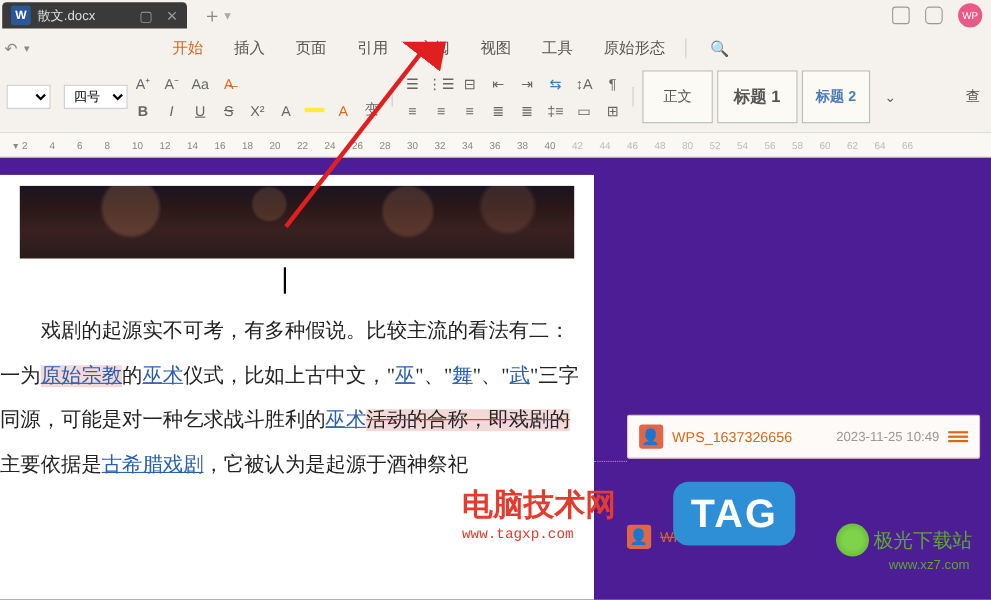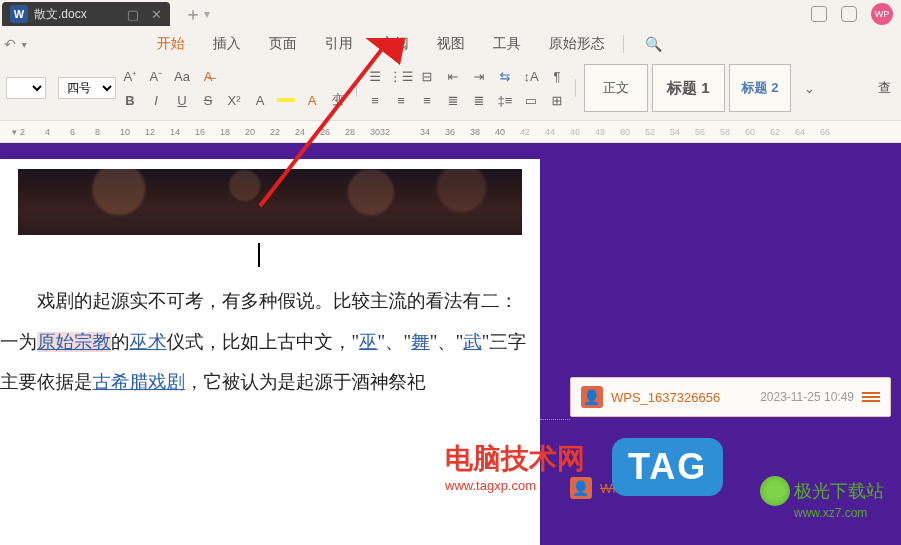--- a/index.html
+++ b/index.html
@@ -63,28 +63,28 @@
 .comment-menu { width: 18px; height: 14px; display: flex; flex-direction: column; gap: 2px; justify-content: center; }
 .comment-menu span { height: 2px; background: #d4691e; }
 .comment-row2 { display: flex; align-items: center; gap: 8px; font-size: 13px; margin-top: 60px; }
 .comment-row2 .txt { color: #d4691e; text-decoration: line-through; }
 
 
 .arrow { position: absolute; left: 156px; top: 38px; width: 250px; height: 180px; pointer-events: none; }
 
 
 .wm { position: absolute; z-index: 50; pointer-events: none; }
-.wm1 { left: 445px; top: 440px; }
+.wm1 { left: 420px; top: 440px; font-family: Liberation Mono, monospace; }
 .wm1 .t { font-size: 28px; font-weight: bold; color: #e63a2e; }
 .wm1 .u { font-size: 13px; color: #e63a2e; }
 .wm-tag { left: 612px; top: 438px; background: #2e8fd6; color: #fff; border-radius: 14px; padding: 8px 16px; font-size: 36px; font-weight: bold; letter-spacing: 2px; }
 .wm2 { left: 760px; top: 476px; text-align: left; }
 .wm2 .cir { width: 30px; height: 30px; border-radius: 50%; background: radial-gradient(circle,#7fd34a 40%,#5aa82f 100%); display:inline-block; vertical-align:middle; margin-right:4px;}
 .wm2 .t { font-size: 18px; color: #5aa82f; font-weight: 500; vertical-align:middle;}
-.wm2 .u { font-size: 12px; color: #5aa82f; display:block; margin-left:34px;}
+.wm2 .u { font-size: 12px; color: #5aa82f; display:block; margin-left:48px;}
 
 
 .revline { position: absolute; border-top: 1px dotted #c88; height: 0; }
 </style>
 </head>
 <body>
 
 <div class="titlebar">
   <div class="tab">
     <span class="doc-icon">W</span>
@@ -185,21 +185,21 @@
   <span class="tick" style="left:145px">12</span>
   <span class="tick" style="left:170px">14</span>
   <span class="tick" style="left:195px">16</span>
   <span class="tick" style="left:220px">18</span>
   <span class="tick" style="left:245px">20</span>
   <span class="tick" style="left:270px">22</span>
   <span class="tick" style="left:295px">24</span>
   <span class="tick" style="left:320px">26</span>
   <span class="tick" style="left:345px">28</span>
   <span class="tick" style="left:370px">30</span>
-  <span class="tick" style="left:380px">32</span>
+  <span class="tick" style="left:395px">32</span>
   <span class="tick" style="left:420px">34</span>
   <span class="tick" style="left:445px">36</span>
   <span class="tick" style="left:470px">38</span>
   <span class="tick" style="left:495px">40</span>
   <span class="tick" style="left:520px;color:#bbb">42</span>
   <span class="tick" style="left:545px;color:#bbb">44</span>
   <span class="tick" style="left:570px;color:#bbb">46</span>
   <span class="tick" style="left:595px;color:#bbb">48</span>
   <span class="tick" style="left:620px;color:#bbb">80</span>
   <span class="tick" style="left:645px;color:#bbb">52</span>
@@ -215,20 +215,23 @@
 <div class="docarea">
   <div class="page">
     <div class="img-band"></div>
     <div class="cursor-line"></div>
     <div class="doctext">
       <div class="para"><span>戏剧的起源实不可考，有多种假说。比较主流的看法有二：</span></div>
       <div>
         <span>一为</span><a href="#" class="rev-hl">原始宗教</a><span>的</span><a href="#">巫术</a><span>仪式，比如上古中文，"</span><a href="#">巫</a><span>"、"</span><a href="#">舞</a><span>"、"</span><a href="#">武</a><span>"三字</span>
       </div>
       <div>
+        <span>同源，可能是对一种乞求战斗胜利的</span><a href="#">巫术</a><span class="rev-strike">活动的合称，即戏剧的</span>
+      </div>
+      <div>
         <span>主要依据是</span><a href="#">古希腊戏剧</a><span>，它被认为是起源于酒神祭祀</span>
       </div>
     </div>
     <div class="revline" style="left:540px;top:260px;width:30px"></div>
   </div>
 
   <div class="comments">
     <div class="comment-box">
       <span class="comment-ico">👤</span>
       <span class="comment-user">WPS_1637326656</span>

